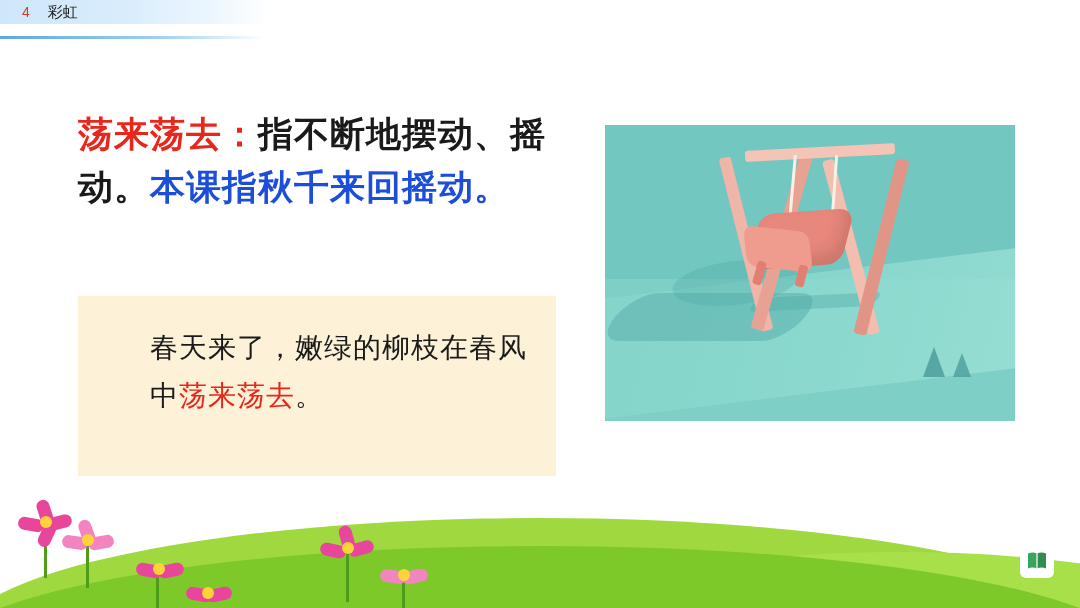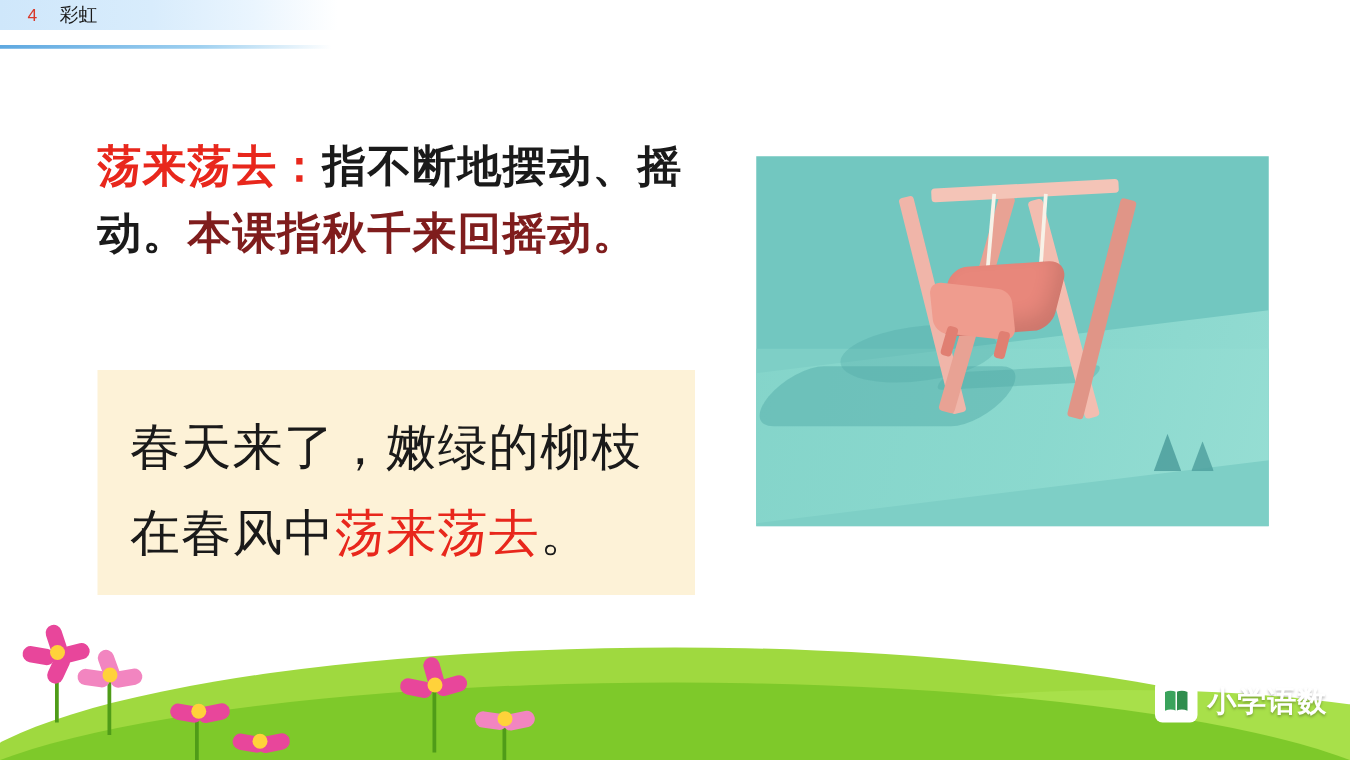--- a/index.html
+++ b/index.html
@@ -29,32 +29,32 @@
 
   
   #definition-block{
     position:absolute;left:78px;top:108px;width:470px;
     font-family:"DejaVu Serif", serif;
     font-size:35px;line-height:1.50;font-weight:bold;
     letter-spacing:1px;
   }
   .kw-red{color:#e8271c;}
   .txt-black{color:#1a1a1a;}
-  .txt-blue{color:#7f1d1d;}
+  .txt-blue{color:#1d4ed8;}
 
   
   #example-box{
     position:absolute;left:78px;top:296px;width:478px;height:180px;
     background:#fdf2d7;
     box-sizing:border-box;
     padding:28px 26px 0 26px;
   }
   #example-text{
     font-family:"DejaVu Serif", serif;
-    font-size:40px;line-height:1.72;color:#1a1a1a;letter-spacing:1px;
+    font-size:28px;line-height:1.72;color:#1a1a1a;letter-spacing:1px;margin-left:46px;
   }
 
   
   #swing-picture{
     position:absolute;left:605px;top:125px;width:410px;height:296px;
     background:#72c7c0;
     overflow:hidden;
   }
   #swing-picture .ground{
     position:absolute;left:0;bottom:0;width:100%;height:48%;
@@ -277,14 +277,13 @@
 </div>
 
 <div id="watermark">
   <div id="wm-logo">
     <svg width="24" height="24" viewBox="0 0 24 24" aria-hidden="true">
       <path d="M3 4.5c3-1.2 6-1.2 9 0v15c-3-1.2-6-1.2-9 0z" fill="#3aa35c"></path>
       <path d="M21 4.5c-3-1.2-6-1.2-9 0v15c3-1.2 6-1.2 9 0z" fill="#2f8d4e"></path>
       <rect x="11.4" y="4" width="1.2" height="16" fill="#ffffff"></rect>
     </svg>
   </div>
-  <span id="wm-text">小学语数</span>
 </div>
 
 </body></html>

